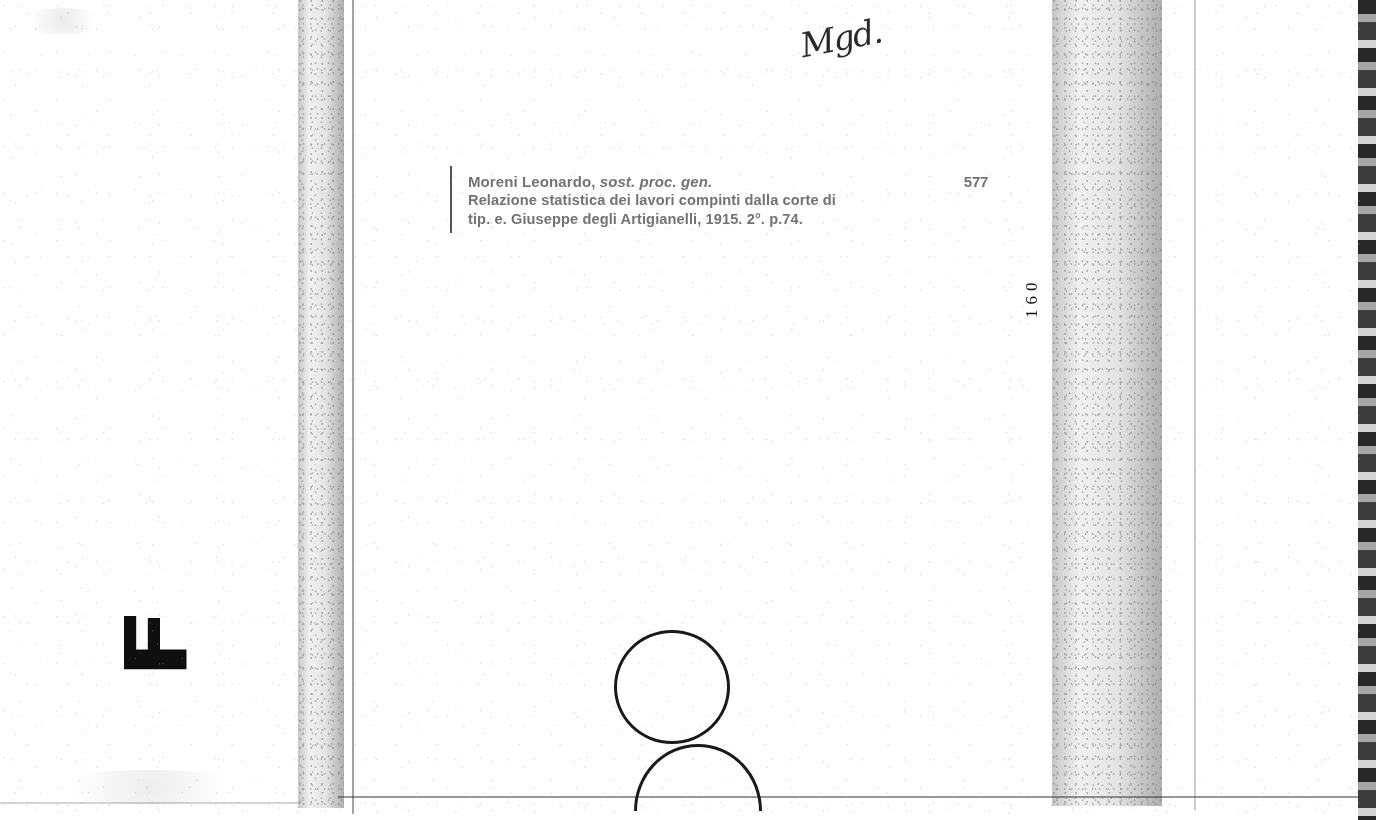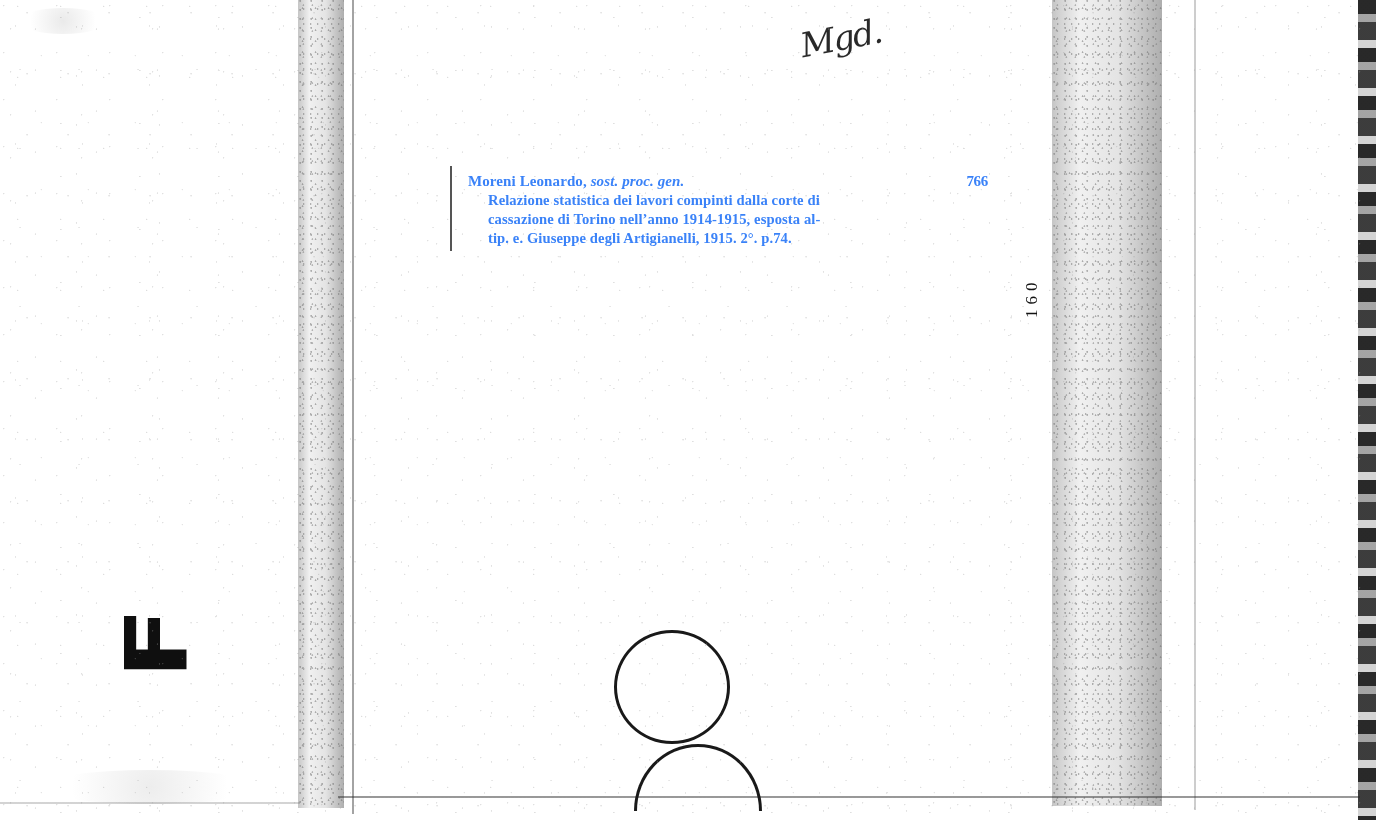--- a/index.html
+++ b/index.html
@@ -88,22 +88,22 @@
     height: 2px;
     background: linear-gradient(to bottom, rgba(70,70,70,.15), rgba(35,35,35,.8), rgba(70,70,70,.15));
   }
   .bottom-rule.faint {
     background: linear-gradient(to bottom, rgba(120,120,120,.10), rgba(90,90,90,.45), rgba(120,120,120,.10));
   }
 
   
   .entry {
     position: absolute;
-    color: #3b82f6;
-    font-family: Liberation Serif, serif;
+    color: #737373;
+    font-family: Liberation Sans, sans-serif;
     line-height: 1.28;
     letter-spacing: .1px;
   }
   .entry .rule-left {
     position: absolute;
     left: -18px;
     top: -6px;
     bottom: -4px;
     width: 2px;
     background: rgba(30,30,30,.75);
@@ -118,21 +118,20 @@
     font-weight: bold;
   }
   .entry-head .num {
     font-weight: bold;
     letter-spacing: -.3px;
   }
   .entry-body {
     font-size: 14.6px;
     font-weight: bold;
     max-width: 510px;
-    margin-left: 20px;
   }
   .entry-body div { white-space: nowrap; }
 
   
   .handwriting {
     position: absolute;
     font-family: "DejaVu Serif", serif;
     font-style: italic;
     font-size: 34px;
     color: #1a1a1a;
@@ -205,25 +204,24 @@
   <div class="smudge" style="left:18px; top:8px; width:90px; height:26px; opacity:.35;"></div>
   <div class="smudge" style="left:40px; top:770px; width:220px; height:34px; opacity:.30;"></div>
 
   <div class="handwriting" style="left:800px; top:18px;">Mgd.</div>
 
   <div class="entry" style="left:468px; top:172px; width:520px;">
     <div class="rule-left"></div>
     <div class="entry-head">
       <span>Moreni Leonardo,</span>
       <span class="ital">sost. proc. gen.</span>
-      <span class="num" style="float:right;">766</span>
+      <span class="num" style="float:right;">577</span>
     </div>
     <div class="entry-body">
       <div>Relazione statistica dei lavori compinti dalla corte di</div>
-      <div>cassazione di Torino nell’anno 1914-1915, esposta al-</div>
       <div>tip. e. Giuseppe degli Artigianelli, 1915.  2°.  p.74.</div>
     </div>
   </div>
 
   <div class="side-number" style="left:1022px; top:318px;">160</div>
 
   <div class="stamp-f" style="left:118px; top:596px; width:70px; height:80px;">F</div>
 
   <div class="blob-circle" style="left:614px; top:630px; width:110px; height:108px;"></div>
   <div class="blob-dome" style="left:634px; top:744px; width:122px; height:64px;"></div>

